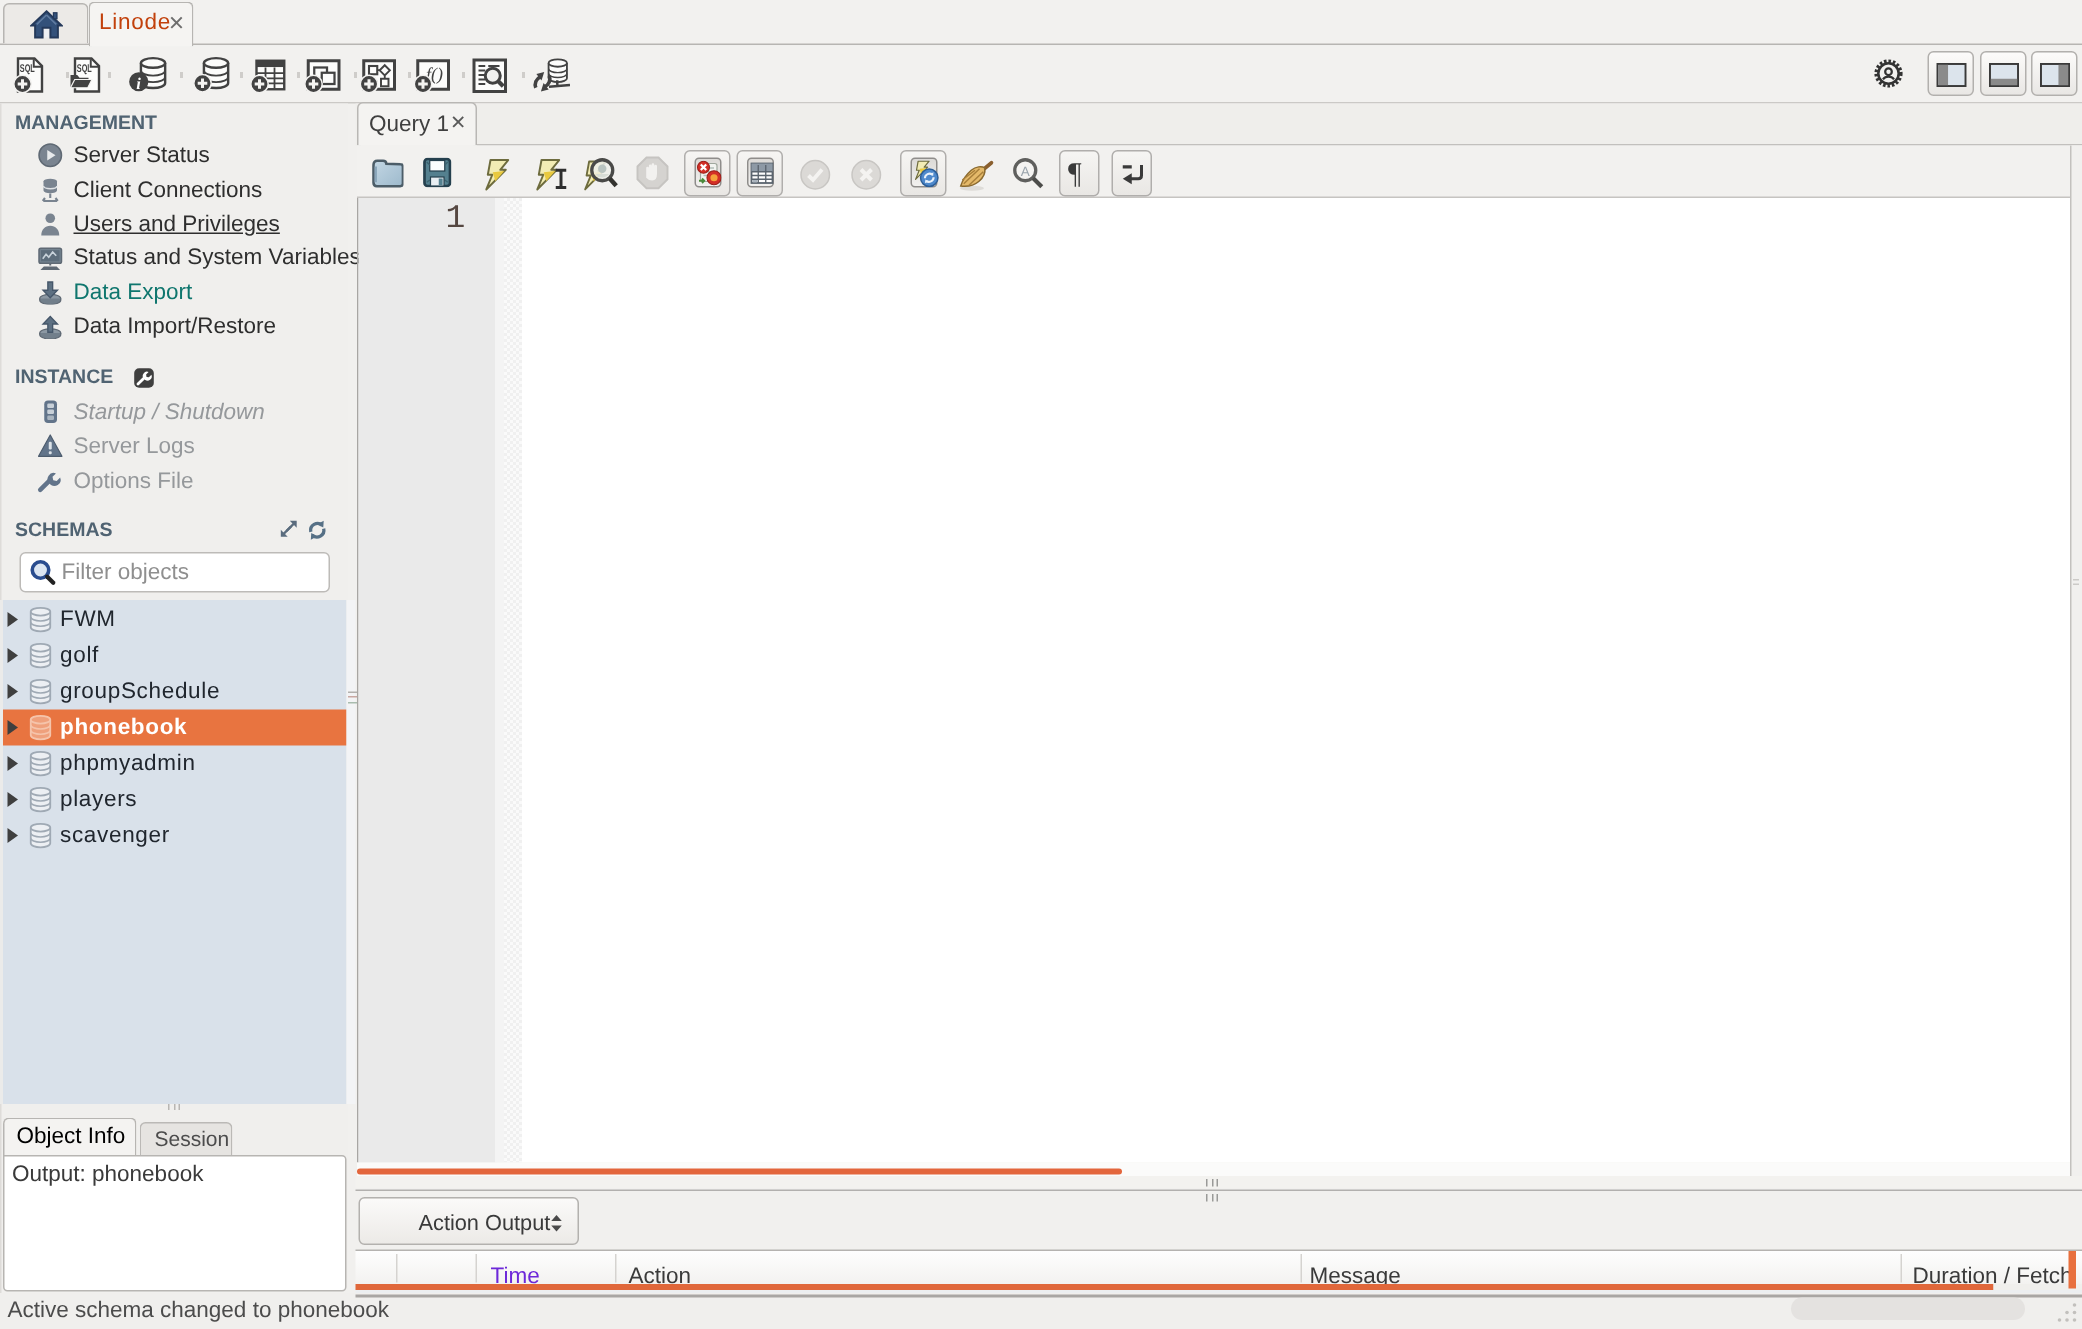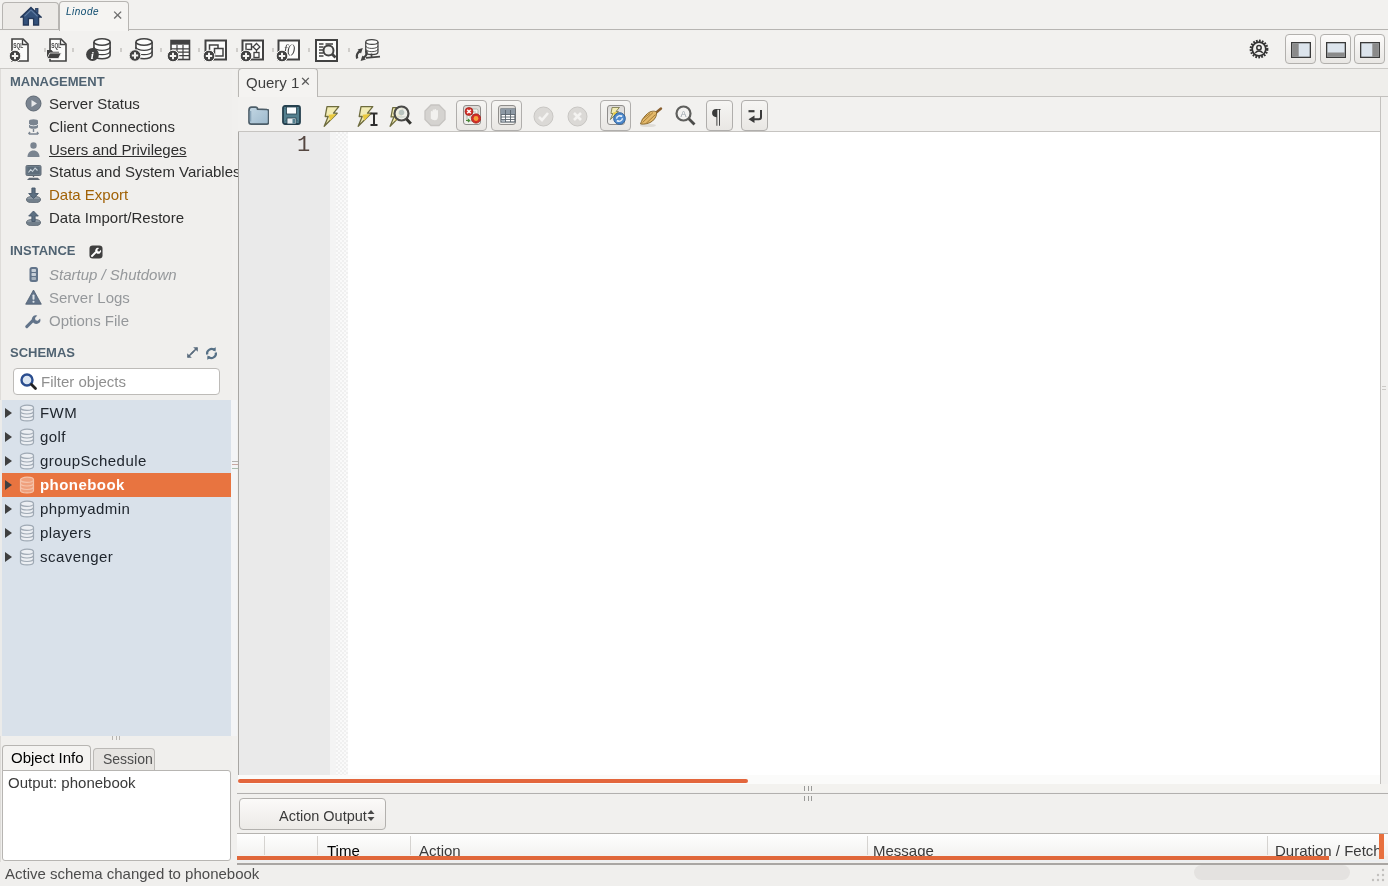--- a/index.html
+++ b/index.html
@@ -15,21 +15,21 @@
 
 <div class="abs" style="left:2px;top:2px;width:57px;height:27px;background:#eceae7;border:1px solid #b7b5b2;border-bottom:none;border-radius:4px 4px 0 0;"></div>
 <svg class="abs" style="left:20px;top:6px;" width="22" height="20" viewBox="0 0 22 20">
   <path d="M11 1.5 L21 11 L18.6 11 L18.6 19 L13.6 19 L13.6 12.5 L8.4 12.5 L8.4 19 L3.4 19 L3.4 11 L1 11 Z" fill="#33517a" stroke="#24395a" stroke-width="1.3"></path>
   <path d="M11 4 L17.5 10.3 M11 4 L4.5 10.3" stroke="#5f7ba0" stroke-width="1.1" fill="none"></path>
   <rect x="15.6" y="2.5" width="2.4" height="4" fill="#33517a" stroke="#24395a" stroke-width="0.8"></rect>
   <rect x="9.6" y="13.5" width="2.8" height="5.5" fill="#eef1f5"></rect>
 </svg>
 
 <div class="abs" style="left:59px;top:1px;width:70px;height:30px;background:#f5f4f2;border:1px solid #b7b5b2;border-bottom:none;border-radius:4px 4px 0 0;"></div>
-<div class="abs" style="left:66px;top:6px;font-size:10px;letter-spacing:0.5px;color:#0c4a6e;font-style:italic;">Linode</div>
+<div class="abs" style="left:66px;top:6px;font-size:15px;letter-spacing:0.5px;color:#c2410c;">Linode</div>
 <div class="abs" style="left:112px;top:6.5px;font-size:13.5px;color:#6e6e6e;">✕</div>
 
 <div class="abs" style="left:0;top:31px;width:1388px;height:38px;background:#f2f1ef;border-bottom:1px solid #cbc9c6;"></div>
 <div id="main-icons">
     <svg class="abs" style="left:7px;top:37px;" width="27" height="27" viewBox="0 0 27 27">
       <path d="M5 2 H16 L21 7 V24 H5 Z" fill="#fcfcfb" stroke="#424242" stroke-width="1.6"></path>
       <path d="M15.5 2.5 V7.5 H20.5" fill="none" stroke="#424242" stroke-width="1.3"></path>
       <text x="6.2" y="11" font-size="7.5" font-weight="bold" fill="#424242" font-family="Liberation Sans" textLength="10" lengthAdjust="spacingAndGlyphs">SQL</text>
       <circle cx="8" cy="19" r="5.8" fill="#424242" stroke="#f2f1ef" stroke-width="1"></circle>
       <path d="M4.8 19 h6.4 M8 15.8 v6.4" stroke="#f4f3f1" stroke-width="2"></path>
@@ -164,21 +164,21 @@
         <circle cx="8.5" cy="4.5" r="3.2" fill="#7a8490"></circle>
         <path d="M2.5 16 c0-4 2.5-6.5 6-6.5 s6 2.5 6 6.5 z" fill="#7a8490"></path>
       </svg></div>
     <div class="abs" style="left:49px;top:163px;font-size:15px;color:#2e2e2e;white-space:nowrap;">Status and System Variables</div>
     <div class="abs" id="mgmt-ic-3" style="left:25px;top:163px;width:17px;height:17px;"><svg width="17" height="17" viewBox="0 0 17 17">
         <rect x="1" y="2.5" width="15" height="10" rx="1.2" fill="#73828f" stroke="#5f6974"></rect>
         <rect x="2.3" y="3.8" width="12.4" height="7.4" fill="#5d6d7b"></rect>
         <path d="M3.5 9.5 l2.2-3 1.8 2 2.6-3.5 2.4 2.5" stroke="#c8d2da" stroke-width="1.1" fill="none"></path>
         <path d="M8.5 12.5 v1.5 M4.5 15.3 h8 l1 1 h-10 z" stroke="#5f6974" stroke-width="1.3" fill="#5f6974"></path>
       </svg></div>
-    <div class="abs" style="left:49px;top:186px;font-size:15px;color:#a16207;white-space:nowrap;">Data Export</div>
+    <div class="abs" style="left:49px;top:186px;font-size:15px;color:#0f766e;white-space:nowrap;">Data Export</div>
     <div class="abs" id="mgmt-ic-4" style="left:25px;top:186px;width:17px;height:17px;"><svg width="17" height="17" viewBox="0 0 17 17">
         <ellipse cx="8.5" cy="13" rx="7" ry="2.8" fill="#8c98a3" stroke="#5f6974" stroke-width="0.8"></ellipse>
         <path d="M1.5 13 v1.2 a7 2.8 0 0 0 14 0 V13" fill="#727f8b" stroke="#5f6974" stroke-width="0.8"></path>
         <path d="M6.9 2 h3.2 v5.5 h3.2 l-4.8 5 -4.8 -5 h3.2 z" fill="#5d7082" stroke="#46576a" stroke-width="0.9"></path>
       </svg></div>
     <div class="abs" style="left:49px;top:209px;font-size:15px;color:#2e2e2e;white-space:nowrap;">Data Import/Restore</div>
     <div class="abs" id="mgmt-ic-5" style="left:25px;top:209px;width:17px;height:17px;"><svg width="17" height="17" viewBox="0 0 17 17">
         <ellipse cx="8.5" cy="13" rx="7" ry="2.8" fill="#8c98a3" stroke="#5f6974" stroke-width="0.8"></ellipse>
         <path d="M1.5 13 v1.2 a7 2.8 0 0 0 14 0 V13" fill="#727f8b" stroke="#5f6974" stroke-width="0.8"></path>
         <path d="M6.9 12.5 v-5.5 h-3.2 l4.8 -5 4.8 5 h-3.2 v5.5 z" fill="#5d7082" stroke="#46576a" stroke-width="0.9"></path>
@@ -461,21 +461,21 @@
 <div class="abs" style="left:239px;top:798px;width:147px;height:32px;background:linear-gradient(#fbfaf9,#eceae7);border:1px solid #b3b1ae;border-radius:4px;"></div>
 <div class="abs" style="left:248px;top:808px;font-size:14.5px;color:#3a3a3a;margin-left:31px;">Action Output</div>
 <svg class="abs" style="left:366px;top:808px;" width="10" height="15" viewBox="0 0 10 15">
   <path d="M1.5 6 L5 2 L8.5 6 Z" fill="#4a4a4a"></path>
   <path d="M1.5 9 L5 13 L8.5 9 Z" fill="#4a4a4a"></path>
 </svg>
 
 <div class="abs" style="left:237px;top:833px;width:1151px;height:1px;background:#b5b3b0;"></div>
 <div class="abs" style="left:237px;top:834px;width:1151px;height:22px;background:linear-gradient(#fefefe,#f3f2f0);"></div>
 <div id="table-header">
-    <div class="abs" style="left:327px;top:842px;font-size:15px;color:#000000;white-space:nowrap;">Time</div>
+    <div class="abs" style="left:327px;top:842px;font-size:15px;color:#6d28d9;white-space:nowrap;">Time</div>
     <div class="abs" style="left:419px;top:842px;font-size:15px;color:#3a3a3a;white-space:nowrap;">Action</div>
     <div class="abs" style="left:873px;top:842px;font-size:15px;color:#3a3a3a;white-space:nowrap;">Message</div>
     <div class="abs" style="left:1275px;top:842px;font-size:15px;color:#3a3a3a;white-space:nowrap;">Duration / Fetch</div>
     <div class="abs" style="left:264px;top:836px;width:1px;height:19px;background:#d5d3d0;"></div>
     <div class="abs" style="left:317px;top:836px;width:1px;height:19px;background:#d5d3d0;"></div>
     <div class="abs" style="left:410px;top:836px;width:1px;height:19px;background:#d5d3d0;"></div>
     <div class="abs" style="left:867px;top:836px;width:1px;height:19px;background:#d5d3d0;"></div>
     <div class="abs" style="left:1267px;top:836px;width:1px;height:19px;background:#d5d3d0;"></div>
   </div>
 <div class="abs" style="left:237px;top:856px;width:1092px;height:4px;background:#e0673a;"></div>

